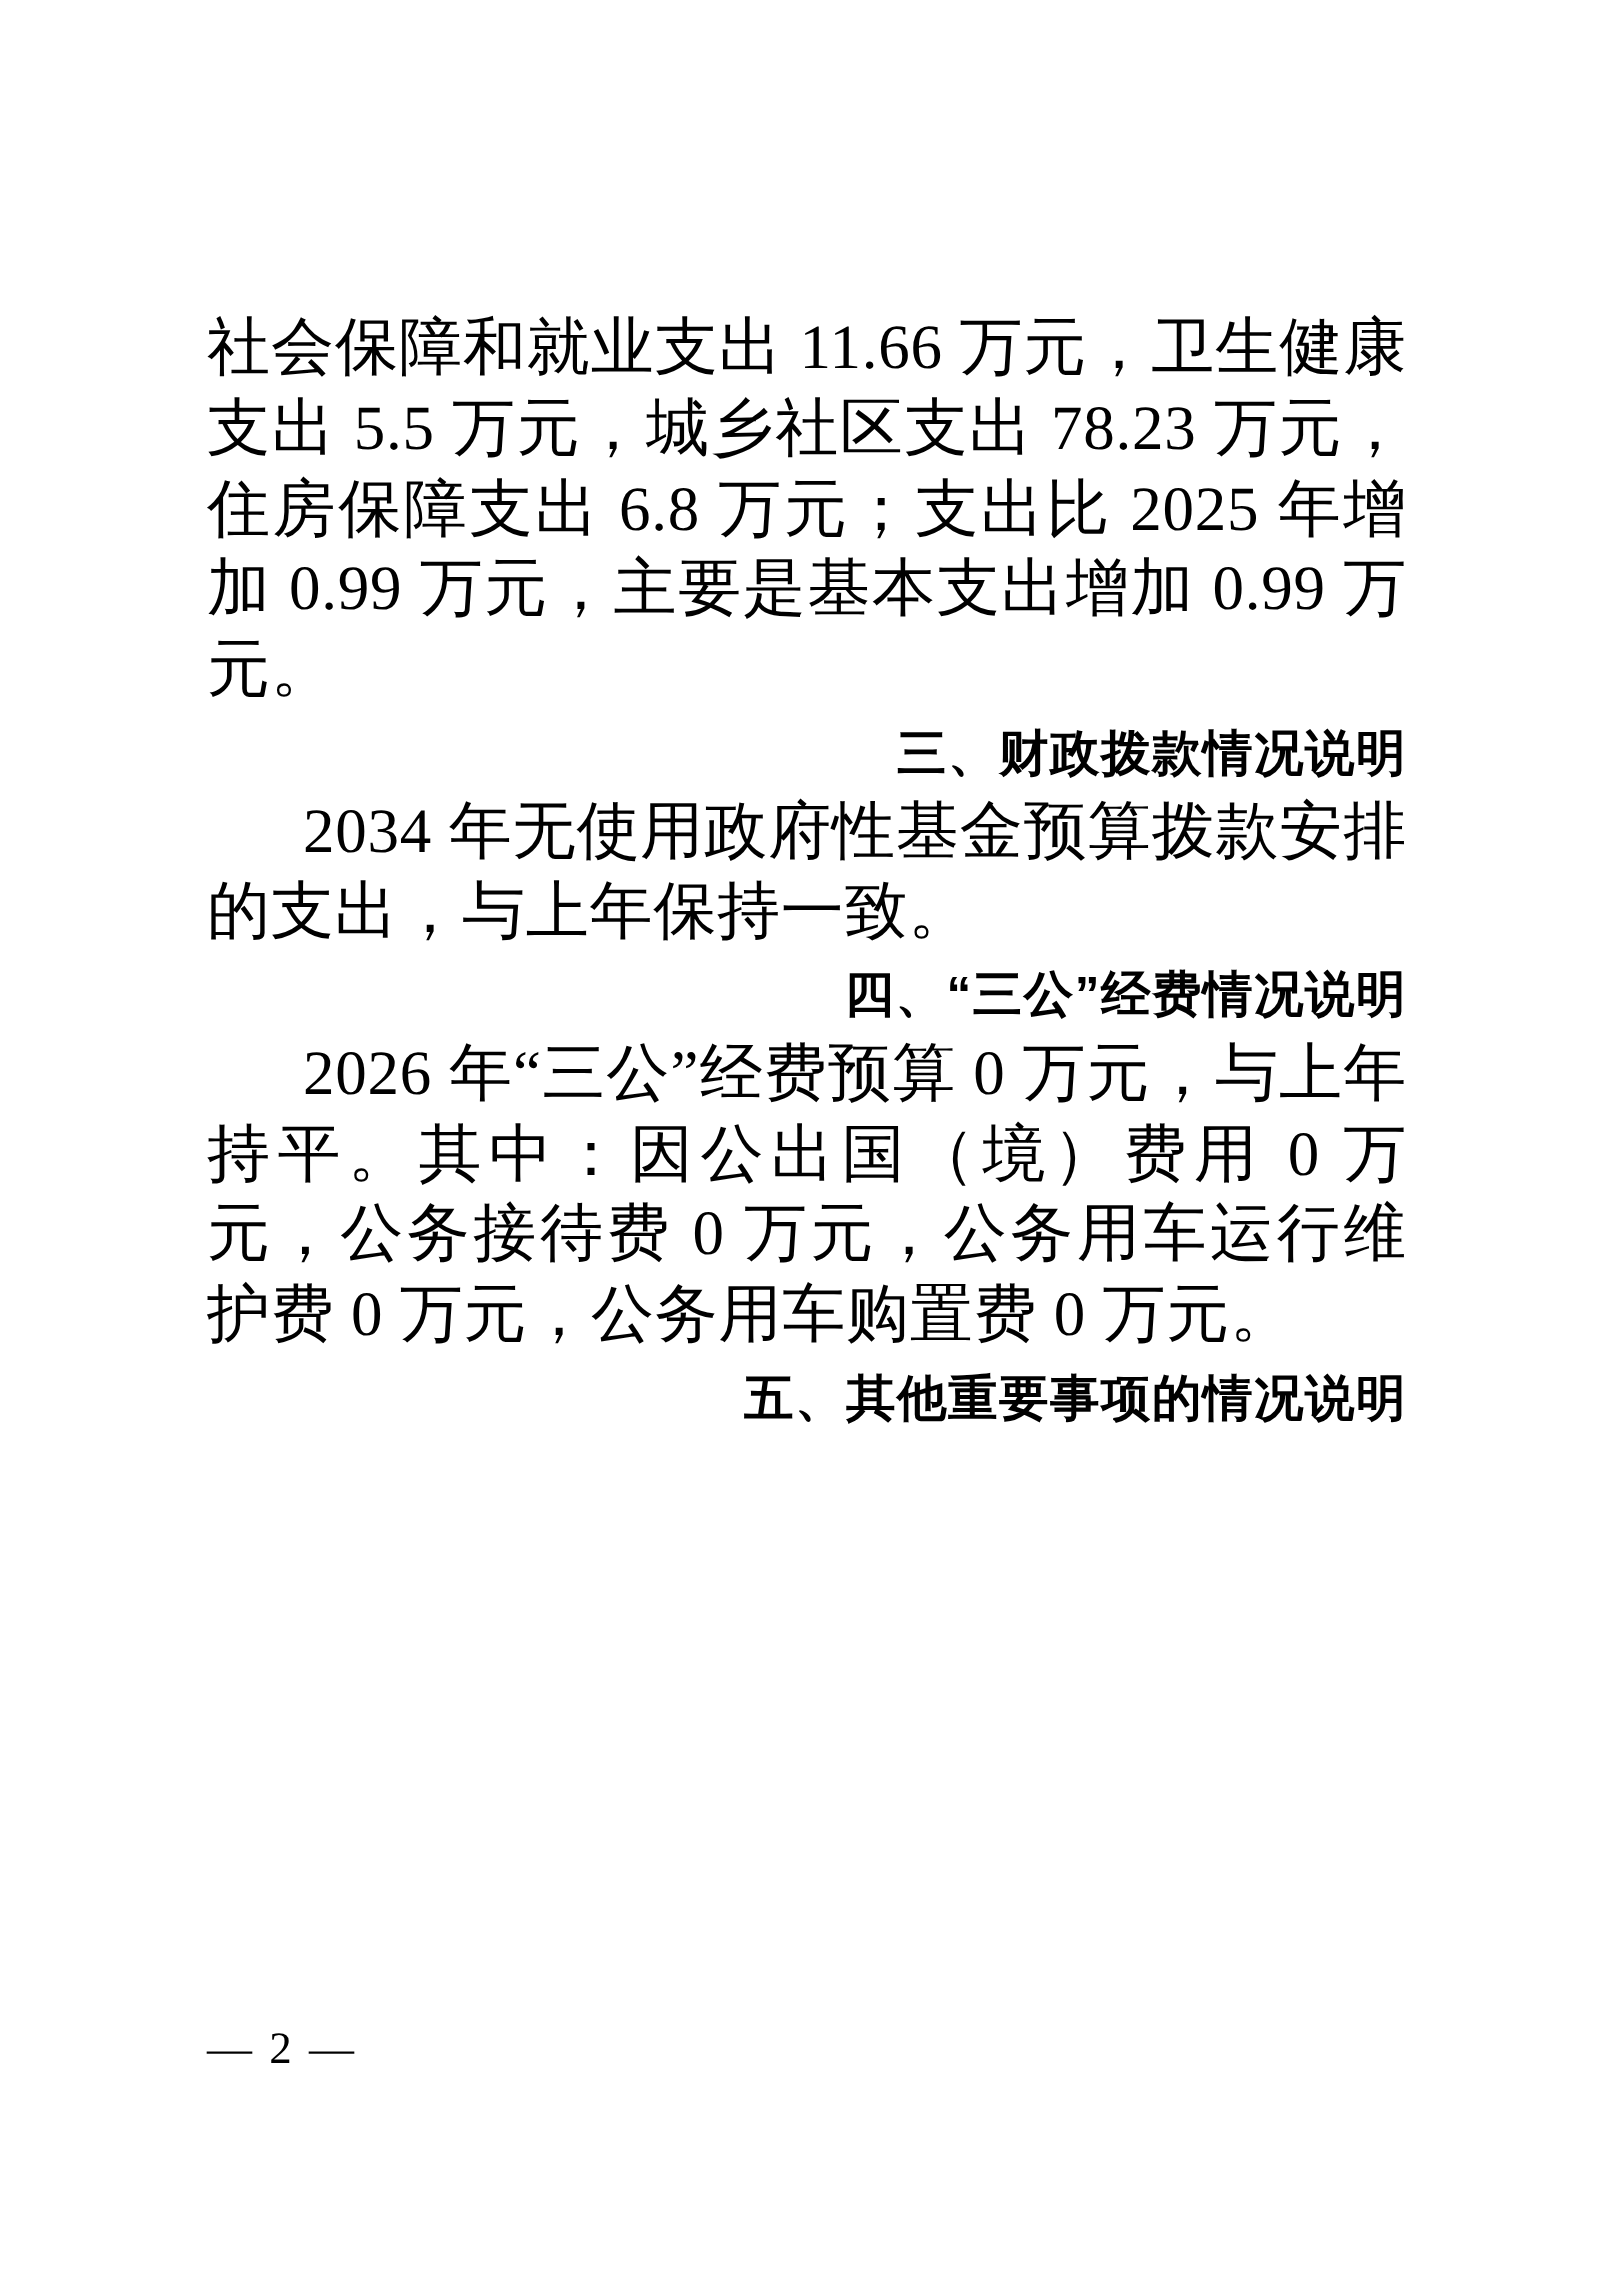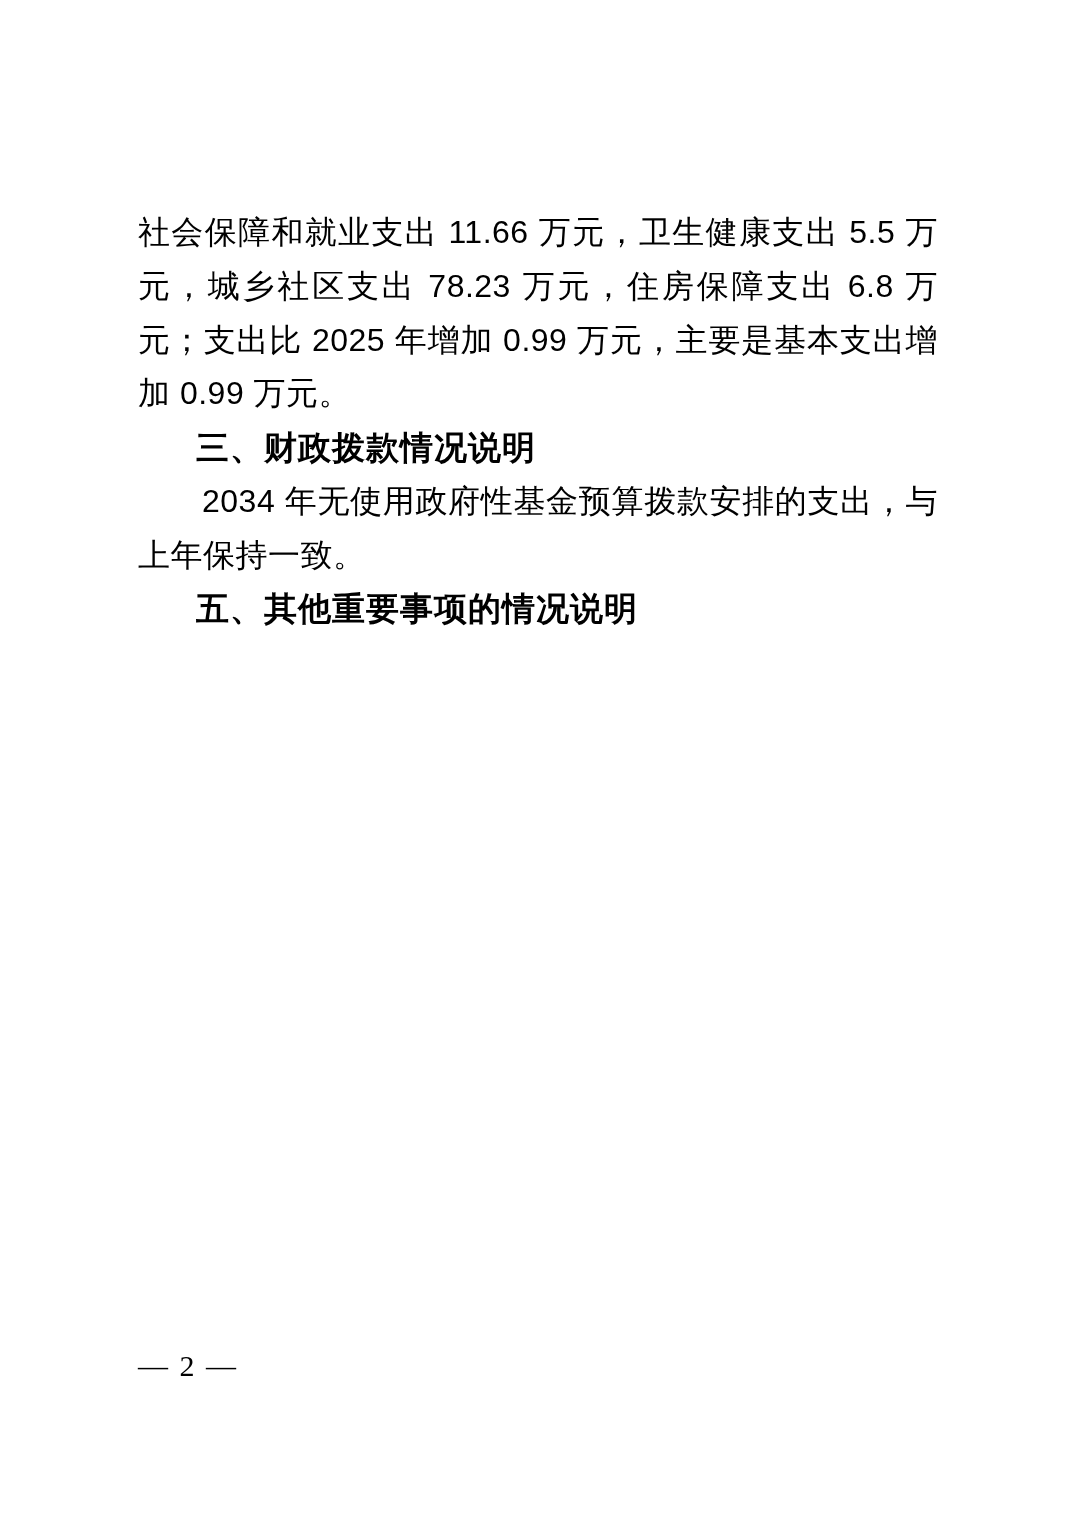--- a/index.html
+++ b/index.html
@@ -17,55 +17,57 @@
     font-family: "Liberation Serif", "DejaVu Serif", serif;
   }
   .content {
     position: absolute;
     left: 138px;
     top: 206px;
     width: 800px;
   }
   .para {
     margin: 0;
-    font-size: 32px;
+    font-size: 42px;
     line-height: 53.75px;
     text-align: justify;
     text-justify: inter-character;
-    font-family: Liberation Sans, sans-serif;
+    font-family: Liberation Serif, serif;
     letter-spacing: 0.5px;
   }
   .para.indent {
     text-indent: 64px;
   }
   .heading {
     margin: 0;
     font-size: 33px;
     line-height: 53.75px;
     font-weight: 700;
     font-family: "Liberation Sans", "DejaVu Sans", sans-serif;
     text-indent: 58px;
-    text-align: left;
+    text-align: right;
     letter-spacing: 1px;
   }
   .footer {
     position: absolute;
     left: 138px;
     top: 1346px;
     font-size: 30px;
     line-height: 40px;
     font-family: "Liberation Serif", "DejaVu Serif", serif;
     letter-spacing: 2px;
   }
 </style>
 </head>
 <body>
 
 <div class="page">
   <div class="content">
     <p class="para">社会保障和就业支出 11.66 万元，卫生健康支出 5.5 万元，城乡社区支出 78.23 万元，住房保障支出 6.8 万元；支出比 2025 年增加 0.99 万元，主要是基本支出增加 0.99 万元。</p>
     <h2 class="heading">三、财政拨款情况说明</h2>
     <p class="para indent">2034 年无使用政府性基金预算拨款安排的支出，与上年保持一致。</p>
+    <h2 class="heading">四、“三公”经费情况说明</h2>
+    <p class="para indent">2026 年“三公”经费预算 0 万元，与上年持平。其中：因公出国（境）费用 0 万元，公务接待费 0 万元，公务用车运行维护费 0 万元，公务用车购置费 0 万元。</p>
     <h2 class="heading">五、其他重要事项的情况说明</h2>
   </div>
 
   <div class="footer">— 2 —</div>
 </div>
 
 </body></html>

